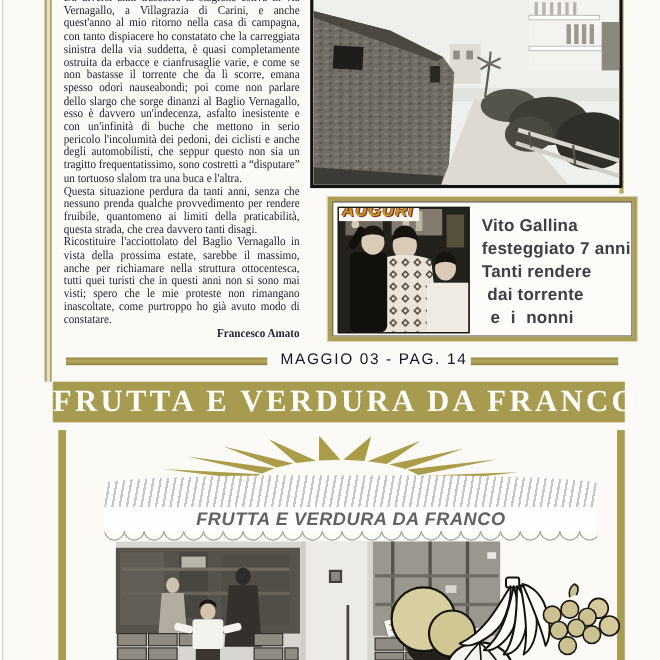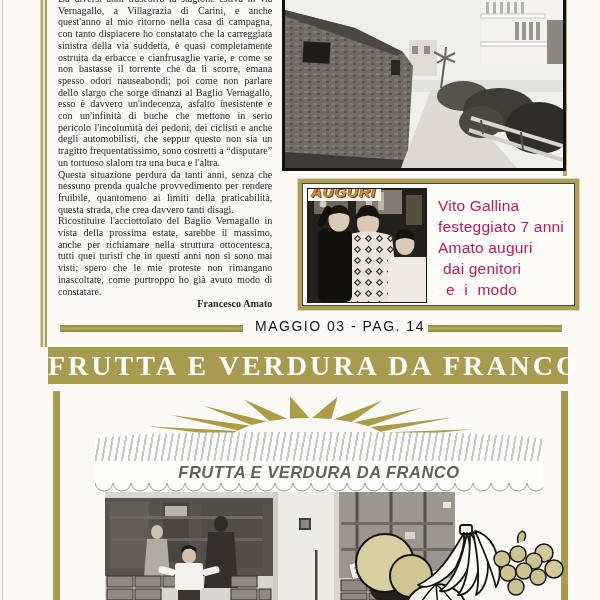--- a/index.html
+++ b/index.html
@@ -37,21 +37,21 @@
   }
   .family-photo{position:absolute;left:5px;top:5px;width:118px;height:113px;
     border:1px solid #1c1a16;background:#201e1a;overflow:hidden;}
   .auguri-label{
     position:absolute;left:0px;top:-6px;z-index:3;
     background:#fbfaf4;padding:0 5px 1px 3px;
     font-size:15px;font-weight:bold;font-style:italic;letter-spacing:1px;
     color:#bf9c2c;text-shadow:1px 1px 0 #8e2c22,-0.5px -0.5px 0 #8e2c22;
   }
   .birthday-text{position:absolute;left:136px;top:12px;
-    font-weight:normal;font-size:15.5px;line-height:21px;color:#be185d;letter-spacing:0.2px;}
+    font-weight:bold;font-size:15.5px;line-height:21px;color:#404040;letter-spacing:0.2px;}
   .birthday-text .l4{padding-left:5px;}
   .birthday-text .l5{padding-left:8px;word-spacing:5px;}
 
   
   .gold-bar{position:absolute;height:7px;top:325px;
     background:linear-gradient(#8f8440,#b7ac62 45%,#8f8440);}
   .gold-bar.left{left:60px;width:183px;}
   .gold-bar.right{left:428px;width:134px;}
   .footer-text{position:absolute;left:252px;top:318px;width:176px;text-align:center;
     font-size:14px;letter-spacing:1.5px;color:#0f172a;}
@@ -184,23 +184,23 @@
         <ellipse cx="31" cy="31" rx="10.5" ry="11.5" fill="#d9cbb8"></ellipse>
         <path d="M20,27 q2,-11 11,-11 q9,0 11,11 q-11,-6 -22,0 z" fill="#1a1512"></path>
         <rect x="13" y="16" width="7" height="22" rx="3" fill="#12100d" transform="rotate(28 16 27)"></rect>
         <circle cx="15" cy="15" r="3.5" fill="#d9cbb8"></circle>
       </svg>
       <span class="auguri-label">AUGURI</span>
     </div>
     <div class="birthday-text">
       <div>Vito Gallina</div>
       <div>festeggiato 7 anni</div>
-      <div>Amato auguri</div>
-      <div class="l4">dai genitori</div>
-      <div class="l5">e i modo</div>
+      <div>Tanti rendere</div>
+      <div class="l4">dai torrente</div>
+      <div class="l5">e i nonni</div>
     </div>
   </div>
 
   <div class="gold-bar left"></div>
   <span class="footer-text">MAGGIO 03 - PAG. 14</span>
   <div class="gold-bar right"></div>
 
   <div class="ad-banner">
     <span>FRUTTA E VERDURA DA FRANCO</span>
   </div>

